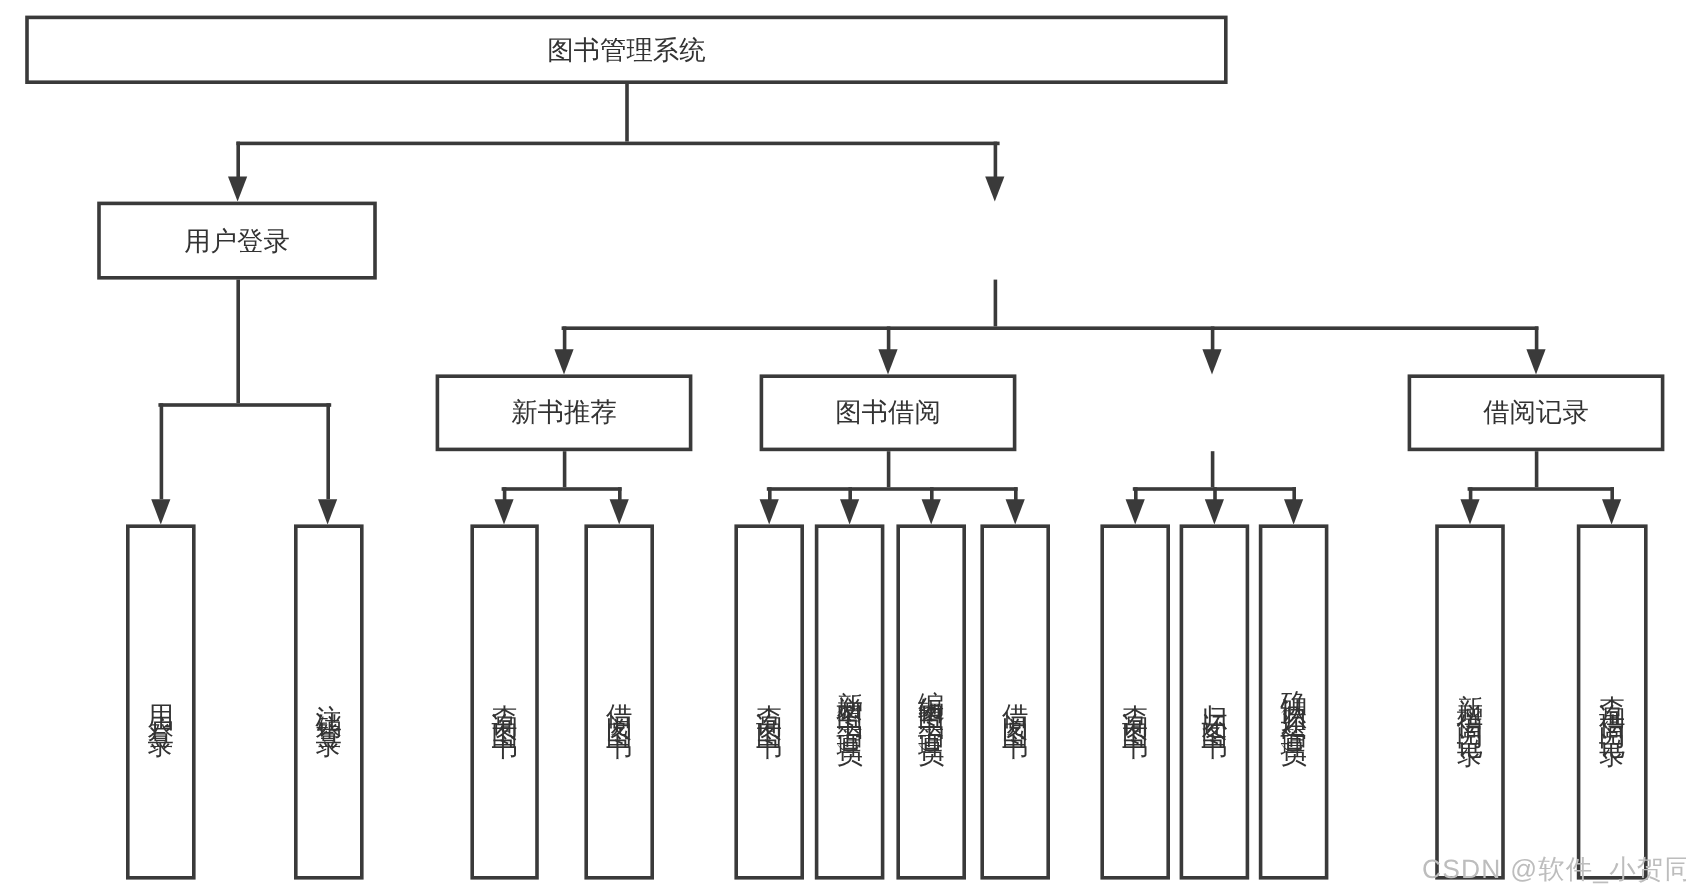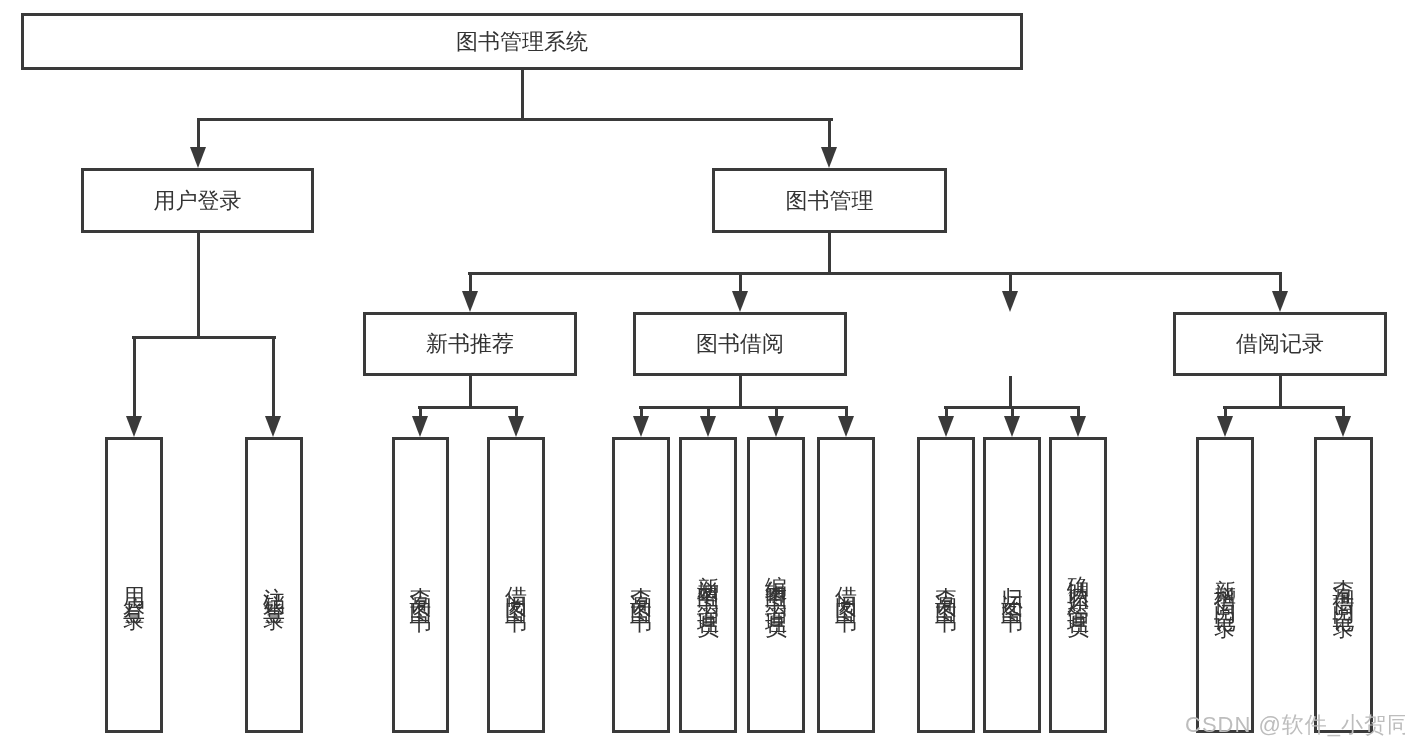--- a/index.html
+++ b/index.html
@@ -65,23 +65,20 @@
 
   <div class="line" style="left:521px; top:70px; width:3px; height:48px;"></div>
   <div class="line" style="left:197px; top:118px; width:636px; height:3px;"></div>
   <div class="line" style="left:197px; top:118px; width:3px; height:31px;"></div>
   <div class="arrow" style="left:190px; top:147px;"></div>
   <div class="line" style="left:828px; top:118px; width:3px; height:31px;"></div>
   <div class="arrow" style="left:821px; top:147px;"></div>
 
   <div class="box" style="left:81px; top:168px; width:233px; height:65px;">
     <span>用户登录</span>
-  </div>
-  <div class="box" style="left:712px; top:168px; width:235px; height:65px;">
-    <span>图书管理</span>
   </div>
 
   <div class="line" style="left:197px; top:233px; width:3px; height:103px;"></div>
   <div class="line" style="left:132px; top:336px; width:144px; height:3px;"></div>
   <div class="line" style="left:133px; top:336px; width:3px; height:80px;"></div>
   <div class="arrow" style="left:126px; top:416px;"></div>
   <div class="line" style="left:272px; top:336px; width:3px; height:80px;"></div>
   <div class="arrow" style="left:265px; top:416px;"></div>
 
   <div class="line" style="left:828px; top:233px; width:3px; height:39px;"></div>

